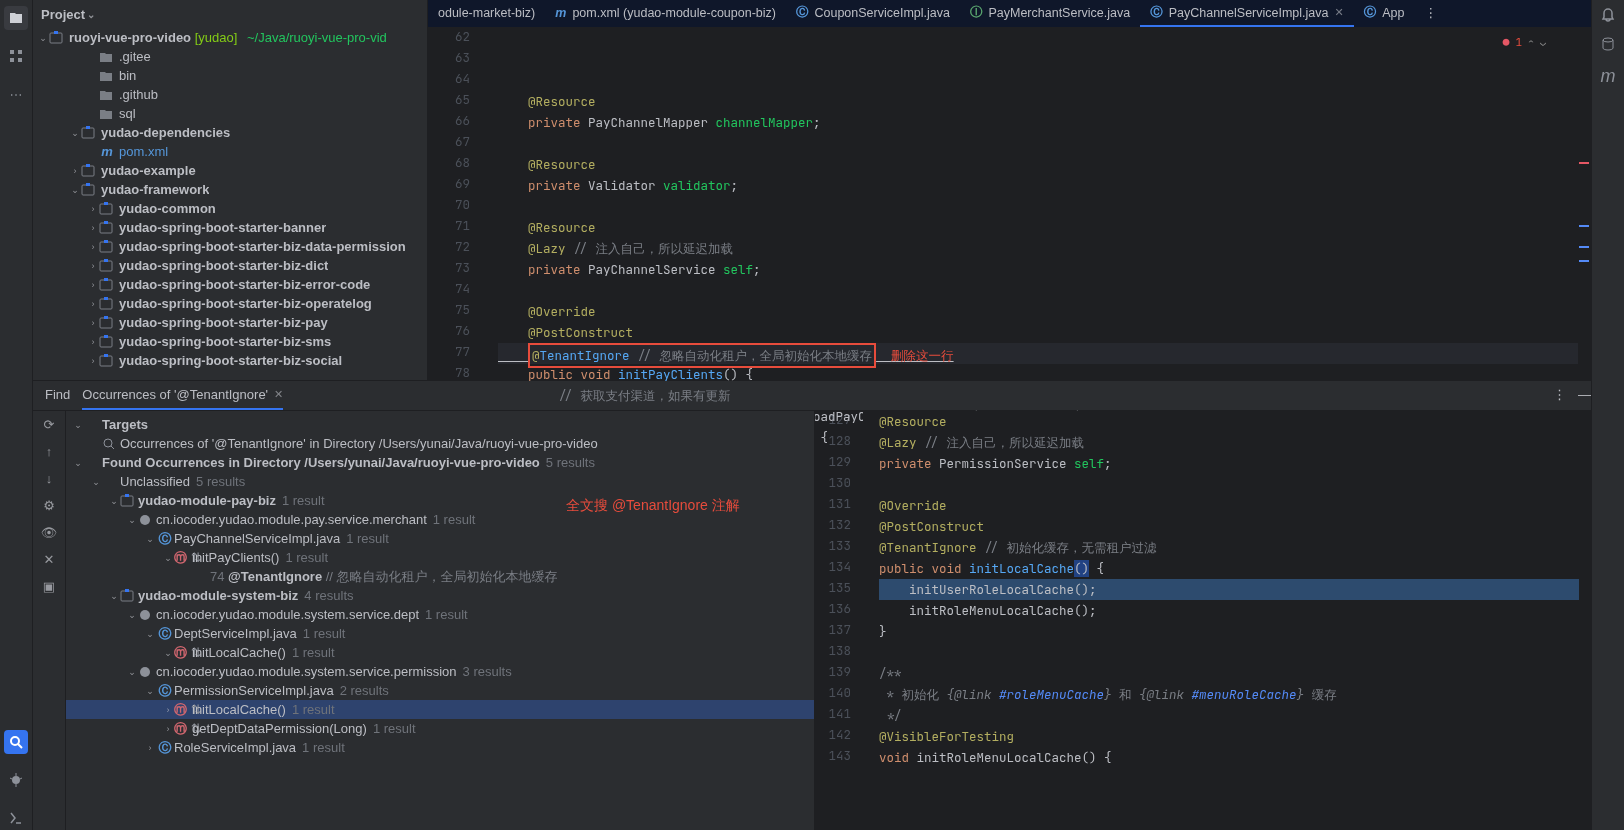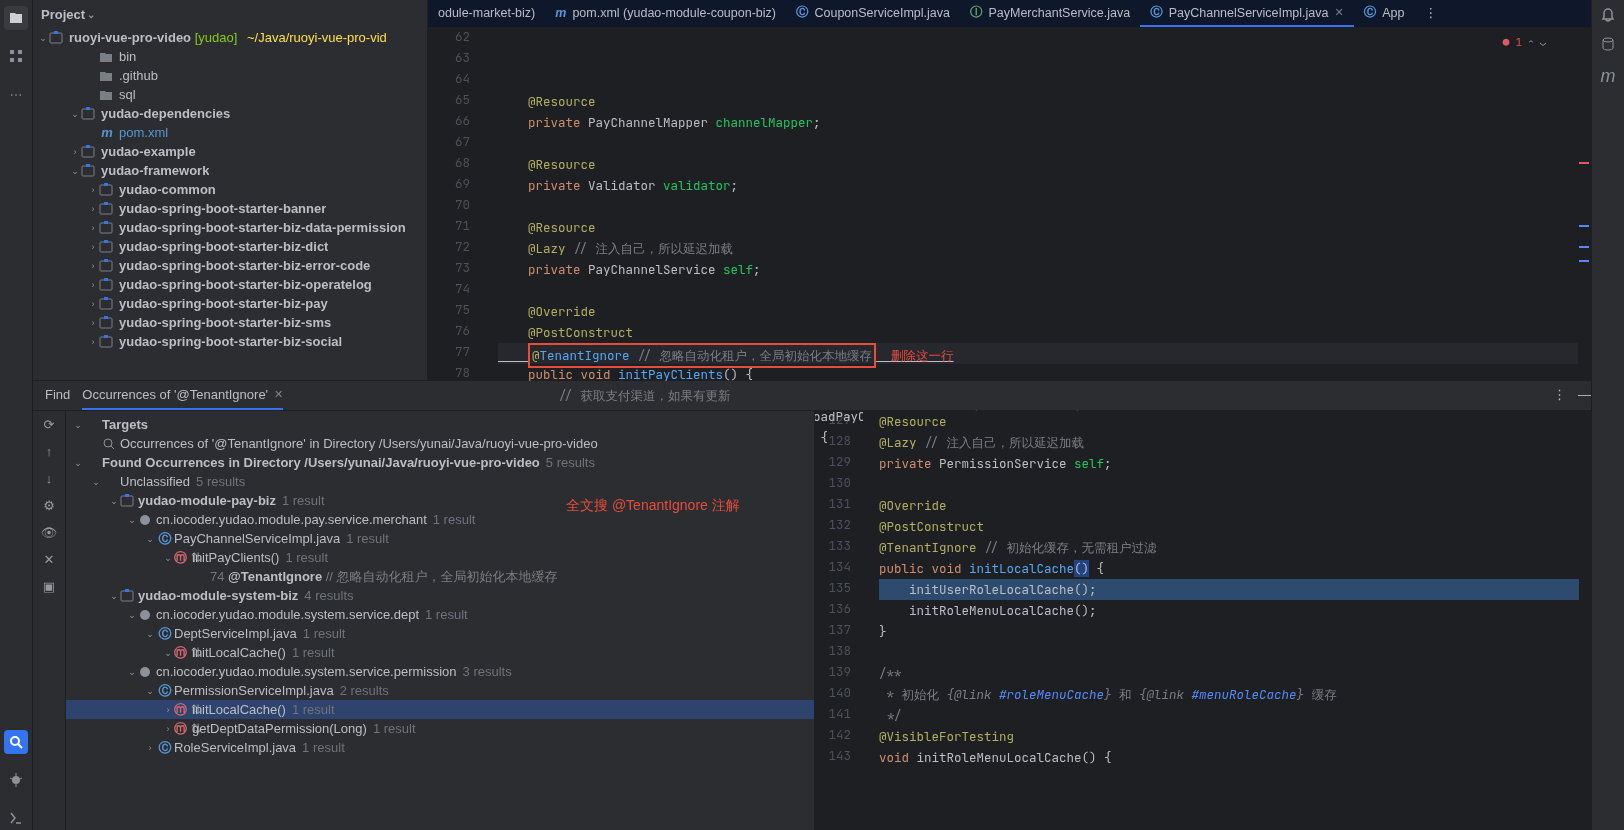--- a/index.html
+++ b/index.html
@@ -67,21 +67,21 @@
 .tree-row {
   display: flex;
   align-items: center;
   height: 19px;
   white-space: nowrap;
   cursor: pointer;
 }
 .tree-row .arrow { width: 12px; text-align: center; font-size: 9px; opacity: .7; }
 .tree-row .icon { width: 16px; text-align: center; margin-right: 4px; }
 .tree-row .label { overflow: hidden; text-overflow: ellipsis; }
-.tree-row .extra { color: #fde047; margin-left: 6px; }
+.tree-row .extra { color: #22c55e; margin-left: 6px; }
 
 .editor-area {
   flex: 1;
   display: flex;
   flex-direction: column;
   min-width: 0;
 }
 .tabs-row {
   height: 28px;
   display: flex;
@@ -299,20 +299,29 @@
           <span class="arrow">⌄</span>
           <span class="icon">
             <svg width="14" height="14" viewBox="0 0 14 14">
                 <rect x="1" y="2" width="12" height="10" rx="1" fill="none" stroke="#7a7e85"></rect>
                 <rect x="5" y="0" width="4" height="3" fill="#3574f0"></rect>
               </svg>
           </span>
           <span class="label"><b>ruoyi-vue-pro-video</b> <span style="color:#84cc16">[yudao]</span> <span class="extra">~/Java/ruoyi-vue-pro-vid</span></span>
         </div>
         <div id="project-tree-rows">
+            <div class="tree-row" style="padding-left: 54px;">
+              <span class="arrow"></span>
+              <span class="icon">
+                <svg width="14" height="14" viewBox="0 0 14 14">
+                  <path fill="#7a7e85" d="M1 3h5l1 1h6v8H1z"></path>
+                </svg>
+              </span>
+              <span class="label">.gitee</span>
+            </div>
             <div class="tree-row" style="padding-left: 54px;">
               <span class="arrow"></span>
               <span class="icon">
                 <svg width="14" height="14" viewBox="0 0 14 14">
                   <path fill="#7a7e85" d="M1 3h5l1 1h6v8H1z"></path>
                 </svg>
               </span>
               <span class="label">bin</span>
             </div>
             <div class="tree-row" style="padding-left: 54px;">

